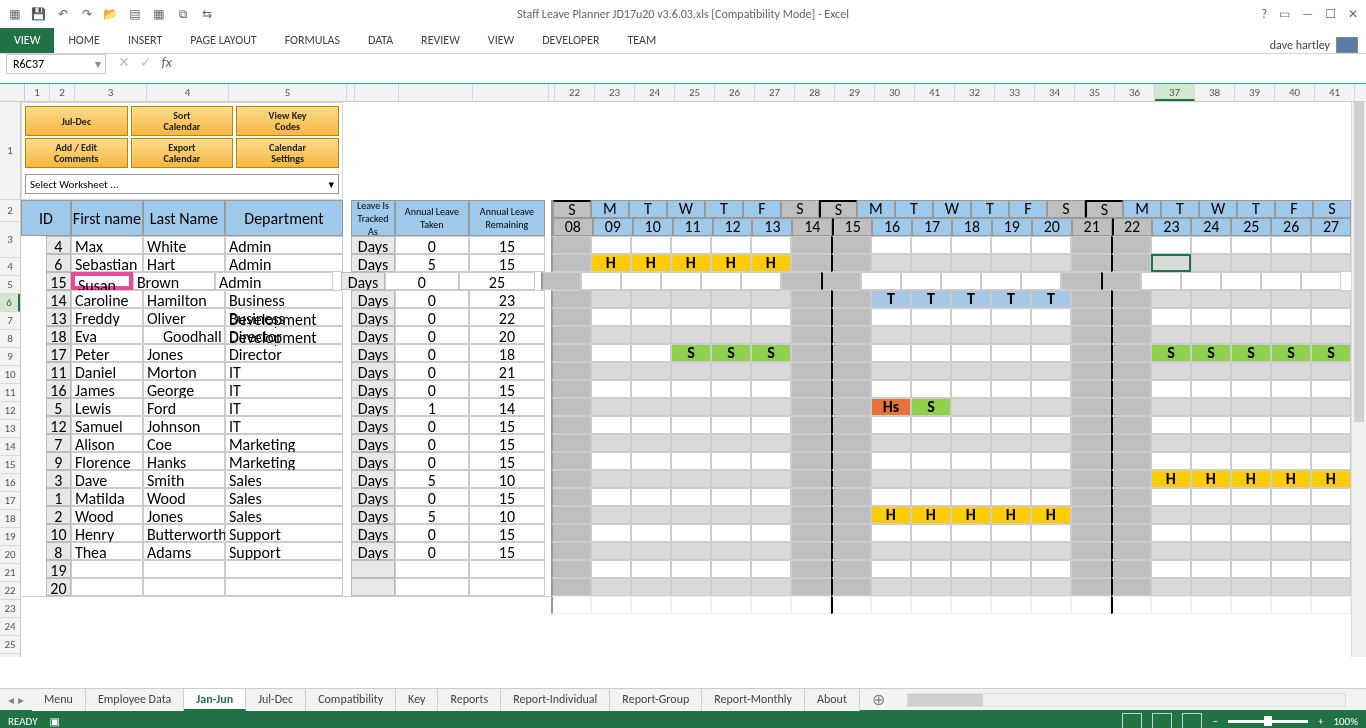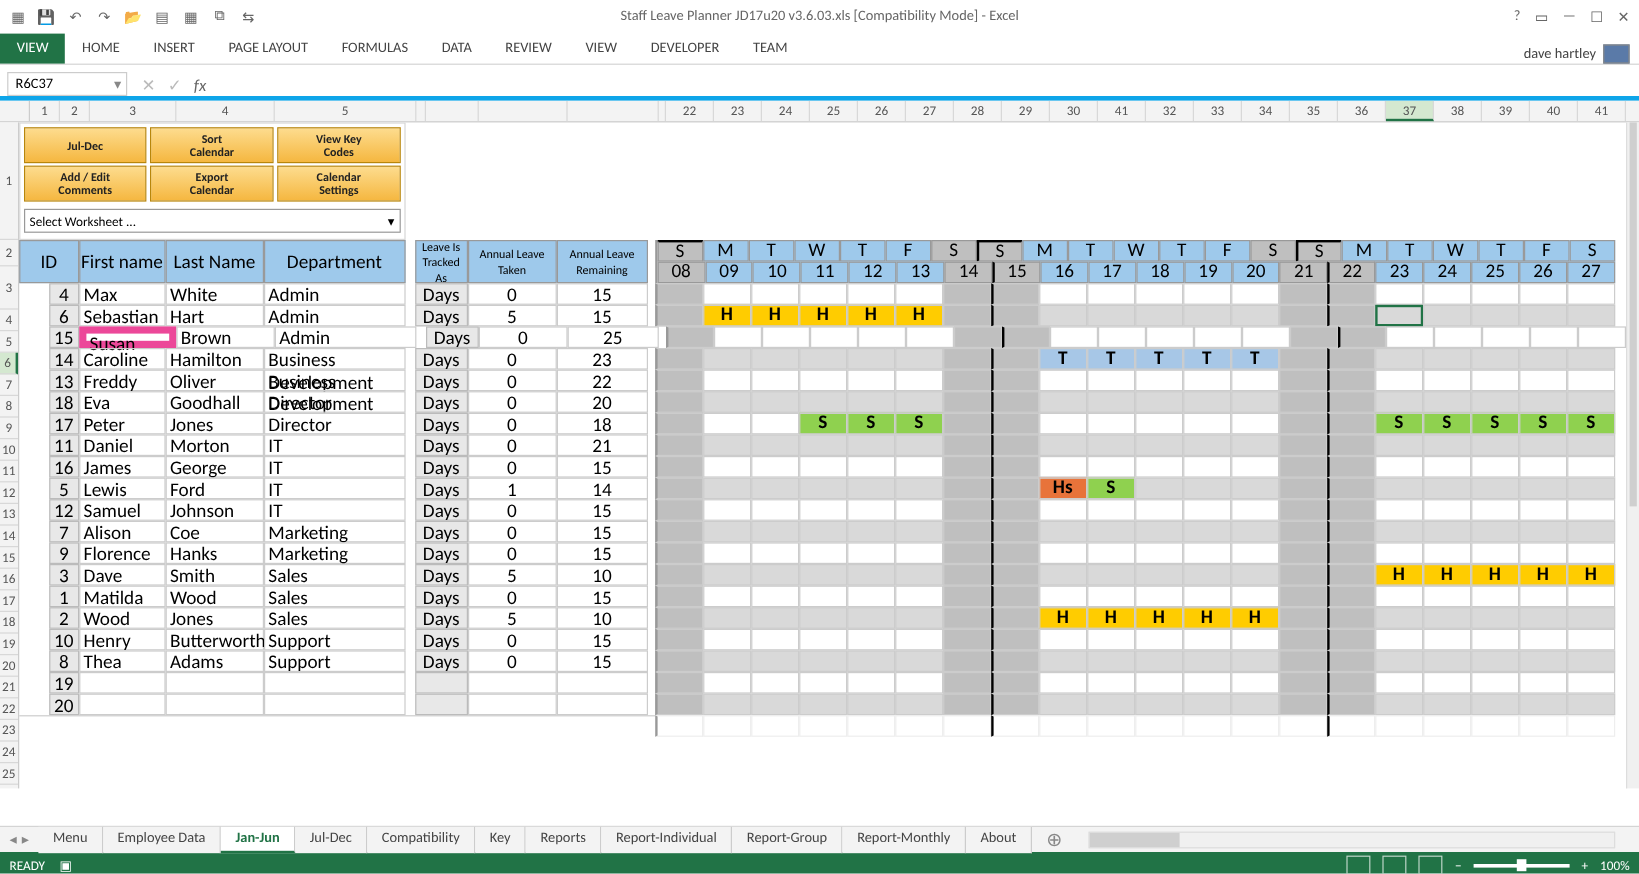--- a/index.html
+++ b/index.html
@@ -14,21 +14,21 @@
 #win-ctrls span { cursor:pointer; }
 
 
 #ribbon { height:26px; background:#fff; display:flex; align-items:flex-end; border-bottom:1px solid #d4d4d4; font-size:12px; }
 #ribbon .file { background:#217346; color:#fff; padding:6px 14px; cursor:pointer; }
 #ribbon .tab { padding:6px 14px; color:#444; cursor:pointer; }
 #user { margin-left:auto; display:flex; align-items:center; gap:6px; padding-right:8px; color:#444; font-size:12px; }
 #user .avatar { width:22px; height:16px; background:#5a7aa8; border:1px solid #888; }
 
 
-#fbar-row { height:30px; border-bottom:4px solid #0ea5e9; display:flex; align-items:flex-end; }
+#fbar-row { height:30px; border-bottom:1px solid #0ea5e9; display:flex; align-items:flex-start; }
 #name-box { width:100px; height:20px; border:1px solid #ccc; margin-left:6px; font-size:12px; padding-left:6px; display:flex; align-items:center; justify-content:space-between; }
 #name-box span.dd { color:#888; padding-right:4px; }
 #fbar-btns { display:flex; gap:10px; margin:0 12px; color:#bbb; font-size:14px; }
 #fbar-btns .fx { color:#666; font-style:italic; }
 #formula-input { flex:1; height:20px; border:none; font-size:12px; }
 
 
 #sheet { position:relative; height:604px; background:#fff; overflow:hidden; }
 
 
@@ -356,21 +356,21 @@
           <div class="wk group-v" style="width:40px;border:1px solid #ccc;line-height:16px"></div>
           <div class="ck sel-cell" style="width:40px;border:1px solid #ccc;line-height:16px"></div>
           <div class="ck" style="width:40px;border:1px solid #ccc;line-height:16px"></div>
           <div class="ck" style="width:40px;border:1px solid #ccc;line-height:16px"></div>
           <div class="ck" style="width:40px;border:1px solid #ccc;line-height:16px"></div>
           <div class="ck" style="width:40px;border:1px solid #ccc;line-height:16px"></div>
         </div>
         <div style="display:flex;height:18px">
           <div style="width:25px"></div>
           <div class="hd-gray" style="width:25px;text-align:center;border:1px solid #bbb">15</div>
-          <div style="width:81px;border:6px solid #ec4899;padding-left:3px">Susan</div>
+          <div style="width:62px;border:4px solid #ec4899;padding-left:3px">Susan</div>
           <div style="width:82px;border:1px solid #ccc;padding-left:3px">Brown</div>
           <div style="width:118px;border:1px solid #ccc;padding-left:3px">Admin</div>
           <div style="width:8px"></div>
           <div class="hd-gray" style="width:44px;border:1px solid #bbb;text-align:center">Days</div>
           <div style="width:74px;border:1px solid #ccc;text-align:center">0</div>
           <div style="width:76px;border:1px solid #ccc;text-align:center">25</div>
           <div style="width:6px"></div>
           <div class="wk freeze-v" style="width:40px;border:1px solid #ccc;line-height:16px"></div>
           <div class="" style="width:40px;border:1px solid #ccc;line-height:16px"></div>
           <div class="" style="width:40px;border:1px solid #ccc;line-height:16px"></div>
@@ -453,21 +453,21 @@
           <div class="" style="width:40px;border:1px solid #ccc;line-height:16px"></div>
           <div class="" style="width:40px;border:1px solid #ccc;line-height:16px"></div>
           <div class="" style="width:40px;border:1px solid #ccc;line-height:16px"></div>
           <div class="" style="width:40px;border:1px solid #ccc;line-height:16px"></div>
           <div class="" style="width:40px;border:1px solid #ccc;line-height:16px"></div>
         </div>
         <div style="display:flex;height:18px">
           <div style="width:25px"></div>
           <div class="hd-gray" style="width:25px;text-align:center;border:1px solid #bbb">18</div>
           <div style="width:72px;border:1px solid #ccc;padding-left:3px">Eva</div>
-          <div style="width:82px;border:1px solid #ccc;padding-left:3px">Goodhall</div>
+          <div style="width:82px;border:1px solid #ccc;padding-left:19px">Goodhall</div>
           <div style="width:118px;border:1px solid #ccc;padding-left:3px">Director</div>
           <div style="width:8px"></div>
           <div class="hd-gray" style="width:44px;border:1px solid #bbb;text-align:center">Days</div>
           <div style="width:74px;border:1px solid #ccc;text-align:center">0</div>
           <div style="width:76px;border:1px solid #ccc;text-align:center">20</div>
           <div style="width:6px"></div>
           <div class="wk freeze-v" style="width:40px;border:1px solid #ccc;line-height:16px"></div>
           <div class="ck" style="width:40px;border:1px solid #ccc;line-height:16px"></div>
           <div class="ck" style="width:40px;border:1px solid #ccc;line-height:16px"></div>
           <div class="ck" style="width:40px;border:1px solid #ccc;line-height:16px"></div>

